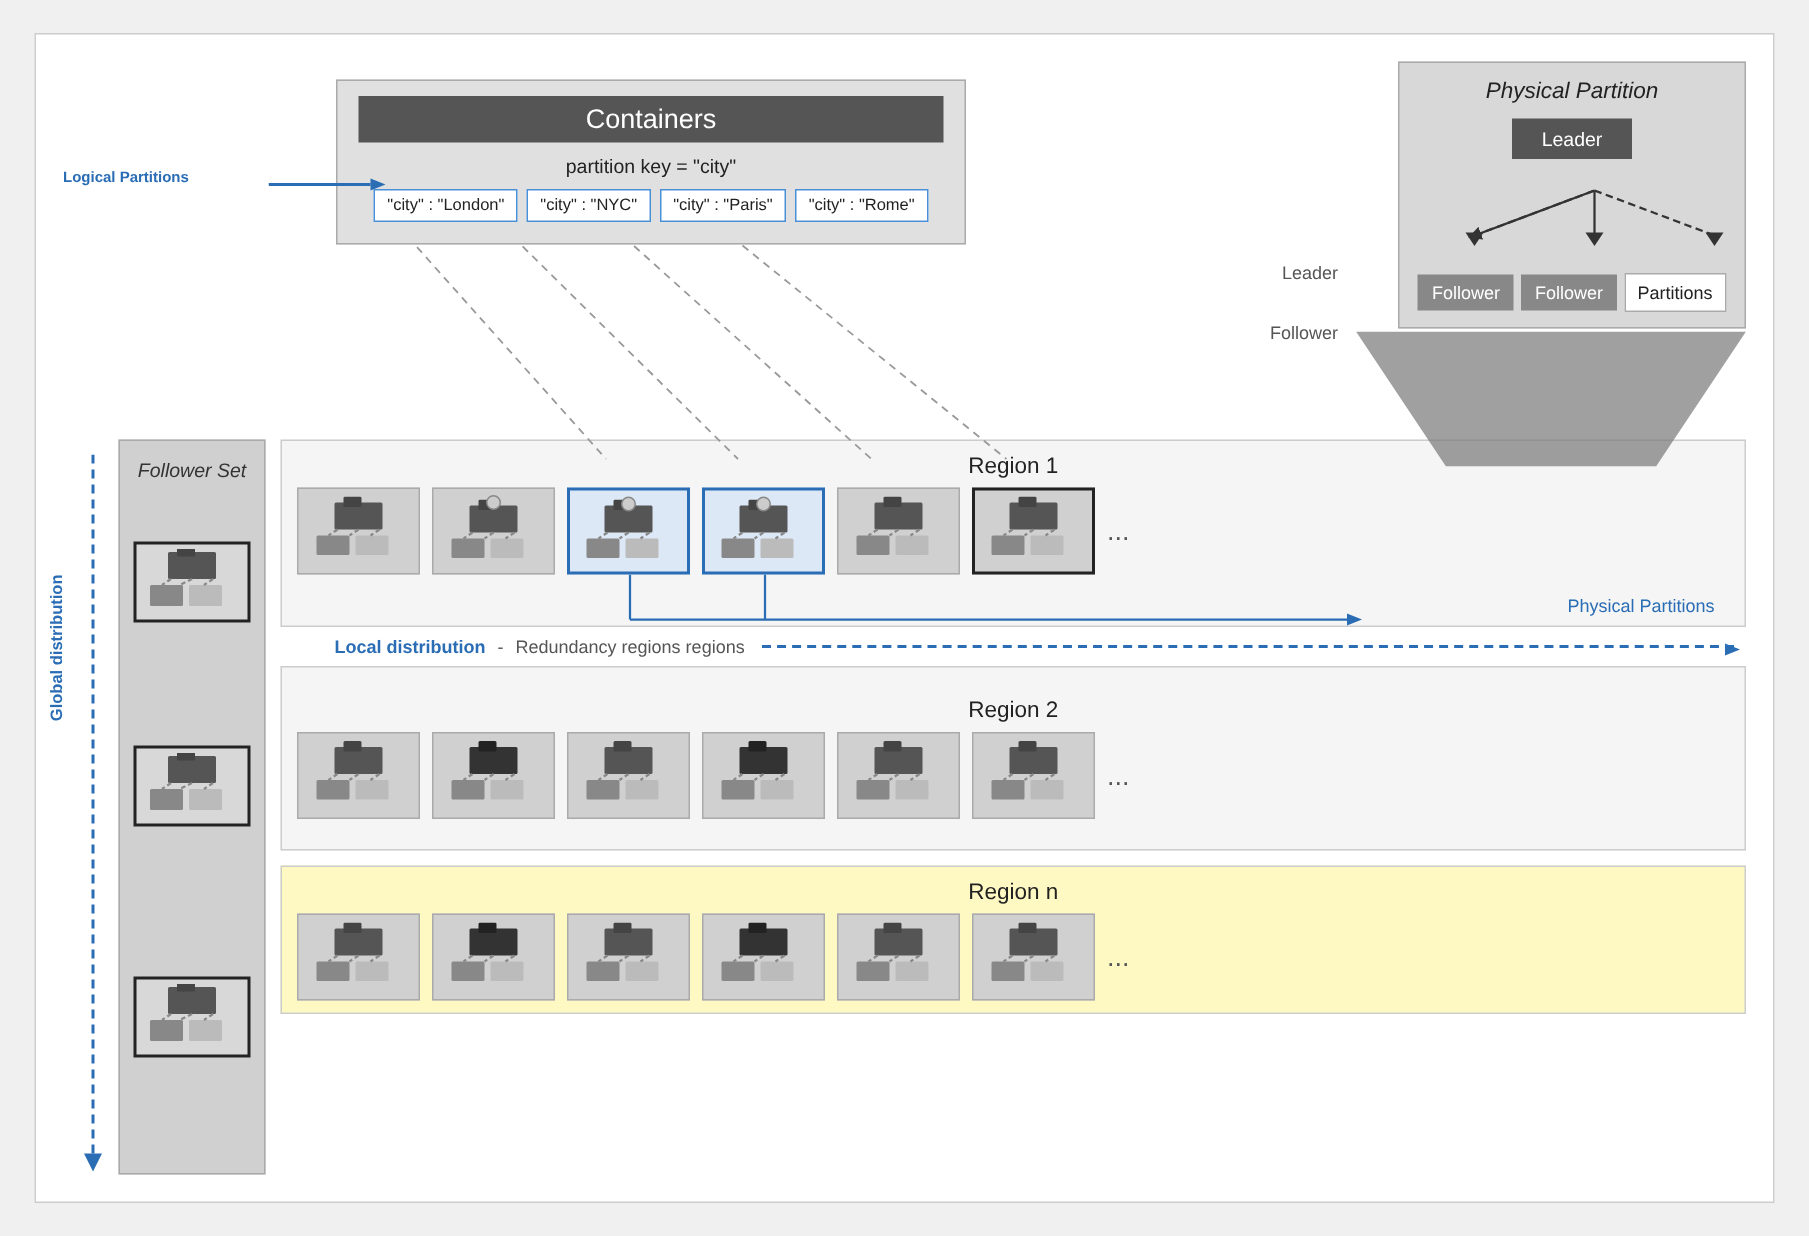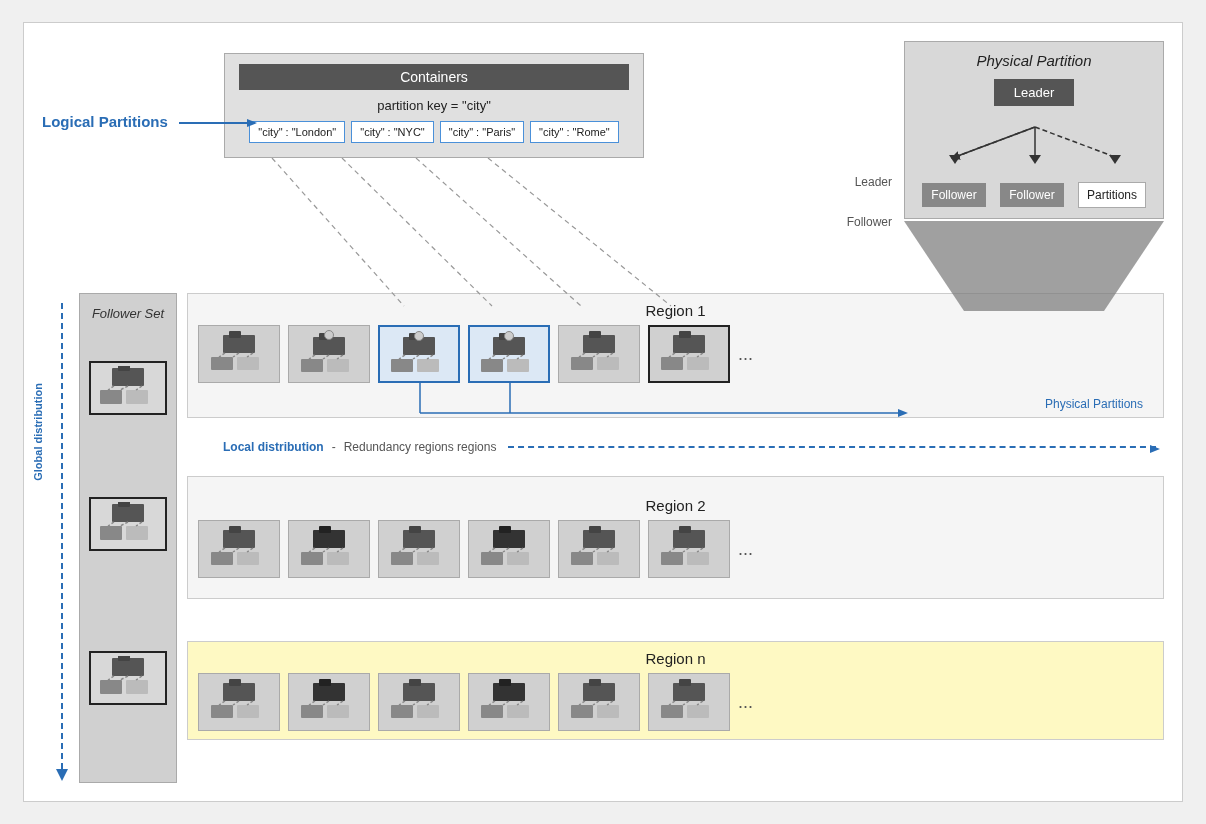--- a/index.html
+++ b/index.html
@@ -18,21 +18,21 @@
       border: 1px solid #cccccc;
       position: relative;
       padding: 20px;
     }
 
     
     .physical-partition-box {
       position: absolute;
       top: 18px;
       right: 18px;
-      width: 260px;
+      width: 232px;
       background: #d8d8d8;
       border: 1px solid #aaa;
       padding: 10px;
       z-index: 10;
     }
     .physical-partition-title {
       text-align: center;
       font-style: italic;
       font-size: 15px;
       margin-bottom: 10px;
@@ -80,21 +80,21 @@
       background: #e0e0e0;
       border: 1px solid #aaa;
       padding: 10px 14px 14px 14px;
       z-index: 5;
     }
     .containers-title {
       background: #555;
       color: white;
       text-align: center;
       padding: 5px 0;
-      font-size: 14px;
+      font-size: 18px;
       margin-bottom: 8px;
     }
     .partition-key-label {
       text-align: center;
       font-size: 13px;
       margin-bottom: 8px;
       color: #222;
     }
     .partition-boxes-row {
       display: flex;
@@ -105,21 +105,21 @@
       border: 1.5px solid #4a90d9;
       background: white;
       padding: 4px 8px;
       font-size: 11px;
       color: #222;
     }
     .logical-partitions-label {
       position: absolute;
       top: 90px;
       left: 18px;
-      font-size: 15px;
+      font-size: 10px;
       color: #2a6db5;
       font-weight: 600;
     }
     .dots-ellipsis {
       font-size: 18px;
       color: #555;
       display: flex;
       align-items: center;
     }
 
@@ -252,21 +252,21 @@
             <rect x="2" y="24" width="22" height="14" rx="1" fill="#888"></rect>
             <rect x="28" y="24" width="22" height="14" rx="1" fill="#bbb"></rect>
             <line x1="16" y1="20" x2="10" y2="24" stroke="#888" stroke-width="1.5" stroke-dasharray="3,2"></line>
             <line x1="30" y1="20" x2="22" y2="24" stroke="#888" stroke-width="1.5" stroke-dasharray="3,2"></line>
             <line x1="44" y1="20" x2="38" y2="24" stroke="#888" stroke-width="1.5" stroke-dasharray="3,2"></line>
           </svg>
         </div>
       </div>
     </div>
 
-    <div style="position:absolute;left:108px;right:0;top:0;bottom:0;display:flex;flex-direction:column;gap:16px;">
+    <div style="position:absolute;left:108px;right:0;top:0;bottom:0;display:flex;flex-direction:column;gap:0;">
 
       <div style="border:1px solid #ccc;background:#f5f5f5;padding:8px 10px 4px 10px;margin-bottom:0;position:relative;">
         <div style="text-align:center;font-size:15px;font-weight:500;color:#222;margin-bottom:6px;">Region 1</div>
         <div style="display:flex;gap:8px;align-items:center;">
 
           <div style="background:#d0d0d0;border:1.5px solid #aaa;width:82px;height:58px;display:flex;align-items:center;justify-content:center;">
             <svg width="64" height="46">
               <rect x="16" y="4" width="32" height="18" rx="1" fill="#555"></rect>
               <rect x="22" y="0" width="12" height="7" rx="1" fill="#444"></rect>
               <rect x="4" y="26" width="22" height="13" rx="1" fill="#888"></rect>

